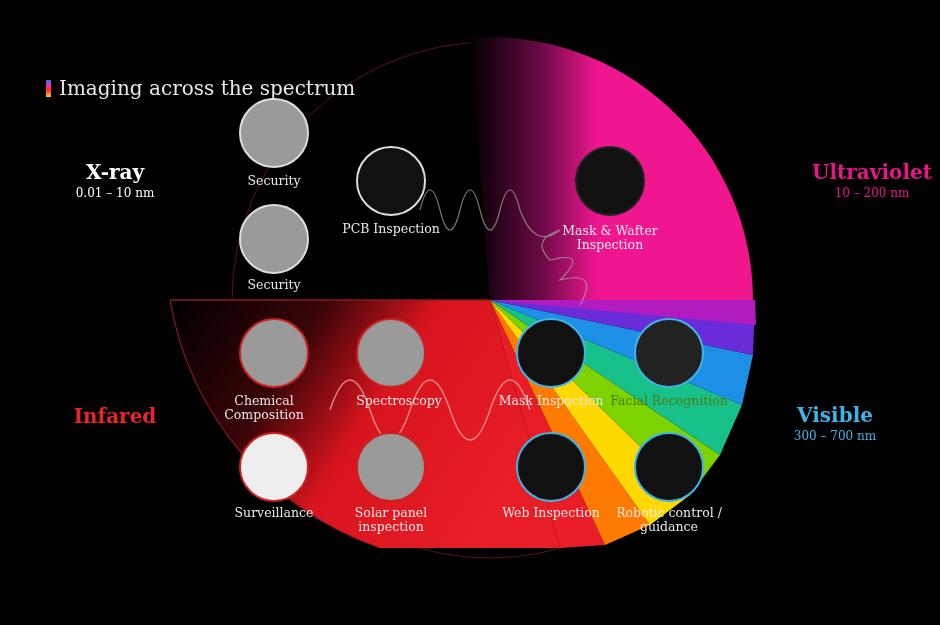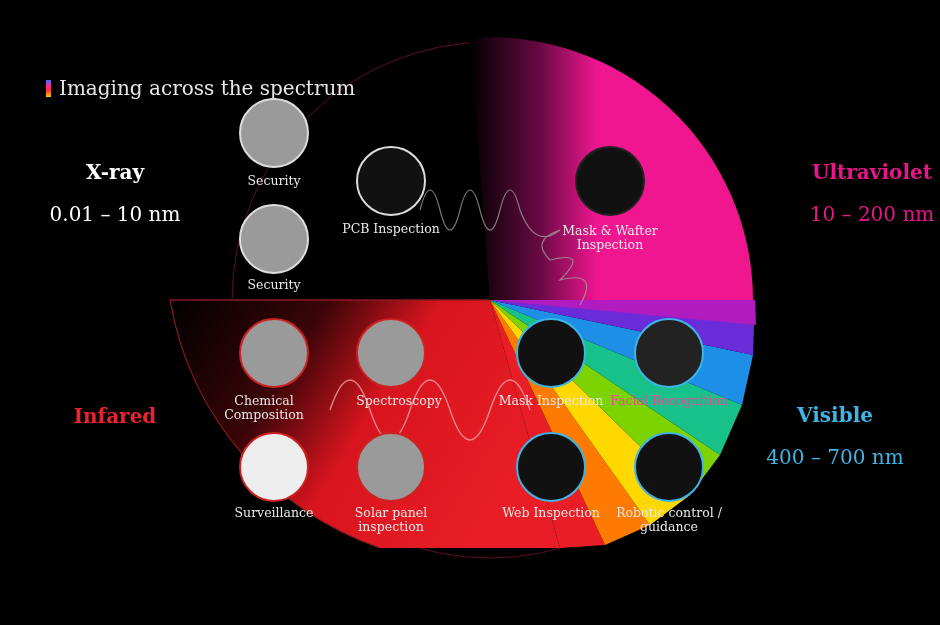--- a/index.html
+++ b/index.html
@@ -2,24 +2,24 @@
 <html><head>
 <meta charset="utf-8">
 <style>
   html,body{margin:0;padding:0;background:#000;}
   #stage{position:relative;width:940px;height:625px;background:#000;overflow:hidden;font-family:"DejaVu Serif",serif;}
   svg.bg{position:absolute;left:0;top:0;}
   .title{position:absolute;left:46px;top:56px;color:#e8e8e8;font-size:20px;display:flex;align-items:center;gap:8px;margin-top:20px;}
   .title .bar{width:5px;height:17px;background:linear-gradient(#3a6cff,#ff2d9a 35%,#ff2d2d 60%,#ffd400);}
   .band{position:absolute;text-align:center;font-family:"DejaVu Serif",serif;}
   .band .nm{font-weight:bold;font-size:20px;}
-  .band .rg{font-size:20px;margin-top:18px;}
+  .band .rg{font-size:12px;margin-top:2px;}
   .icon{position:absolute;border-radius:50%;width:70px;height:70px;overflow:hidden;box-sizing:border-box;}
   .lbl{position:absolute;width:130px;text-align:center;font-size:12.5px;line-height:14px;color:#e8e8e8;font-family:"DejaVu Serif",serif;}
-  .lbl.dark{color:#ec4899;}
+  .lbl.dark{color:#4d7c0f;}
 </style>
 </head>
 <body>
 
 <div id="stage">
   <svg class="bg" width="940" height="625">
     <defs>
       <linearGradient id="uvg" x1="0" y1="0" x2="1" y2="0">
         <stop offset="0" stop-color="#000"></stop>
         <stop offset="0.25" stop-color="#6a0a44"></stop>
@@ -69,21 +69,21 @@
   </div>
   <div class="band" style="left:792px;top:160px;width:160px;color:#e8168a;">
     <div class="nm">Ultraviolet</div>
     <div class="rg">10 – 200 nm</div>
   </div>
   <div class="band" style="left:30px;top:404px;width:170px;color:#e8242e;">
     <div class="nm">Infared</div>
   </div>
   <div class="band" style="left:755px;top:403px;width:160px;color:#3fb5e6;">
     <div class="nm">Visible</div>
-    <div class="rg">400 – 700 nm</div>
+    <div class="rg">300 – 700 nm</div>
   </div>
 
   <div class="icon" style="left:239px;top:98px;background:#9a9a9a;border:2px solid #ddd;"></div>
   <div class="lbl" style="left:209px;top:174px;">Security</div>
   <div class="icon" style="left:239px;top:204px;background:#9a9a9a;border:2px solid #ddd;"></div>
   <div class="lbl" style="left:209px;top:278px;">Security</div>
   <div class="icon" style="left:356px;top:146px;background:#111;border:2px solid #ddd;"></div>
   <div class="lbl" style="left:326px;top:222px;">PCB Inspection</div>
 
   <div class="icon" style="left:575px;top:146px;background:#111;border:2px solid #222;"></div>

